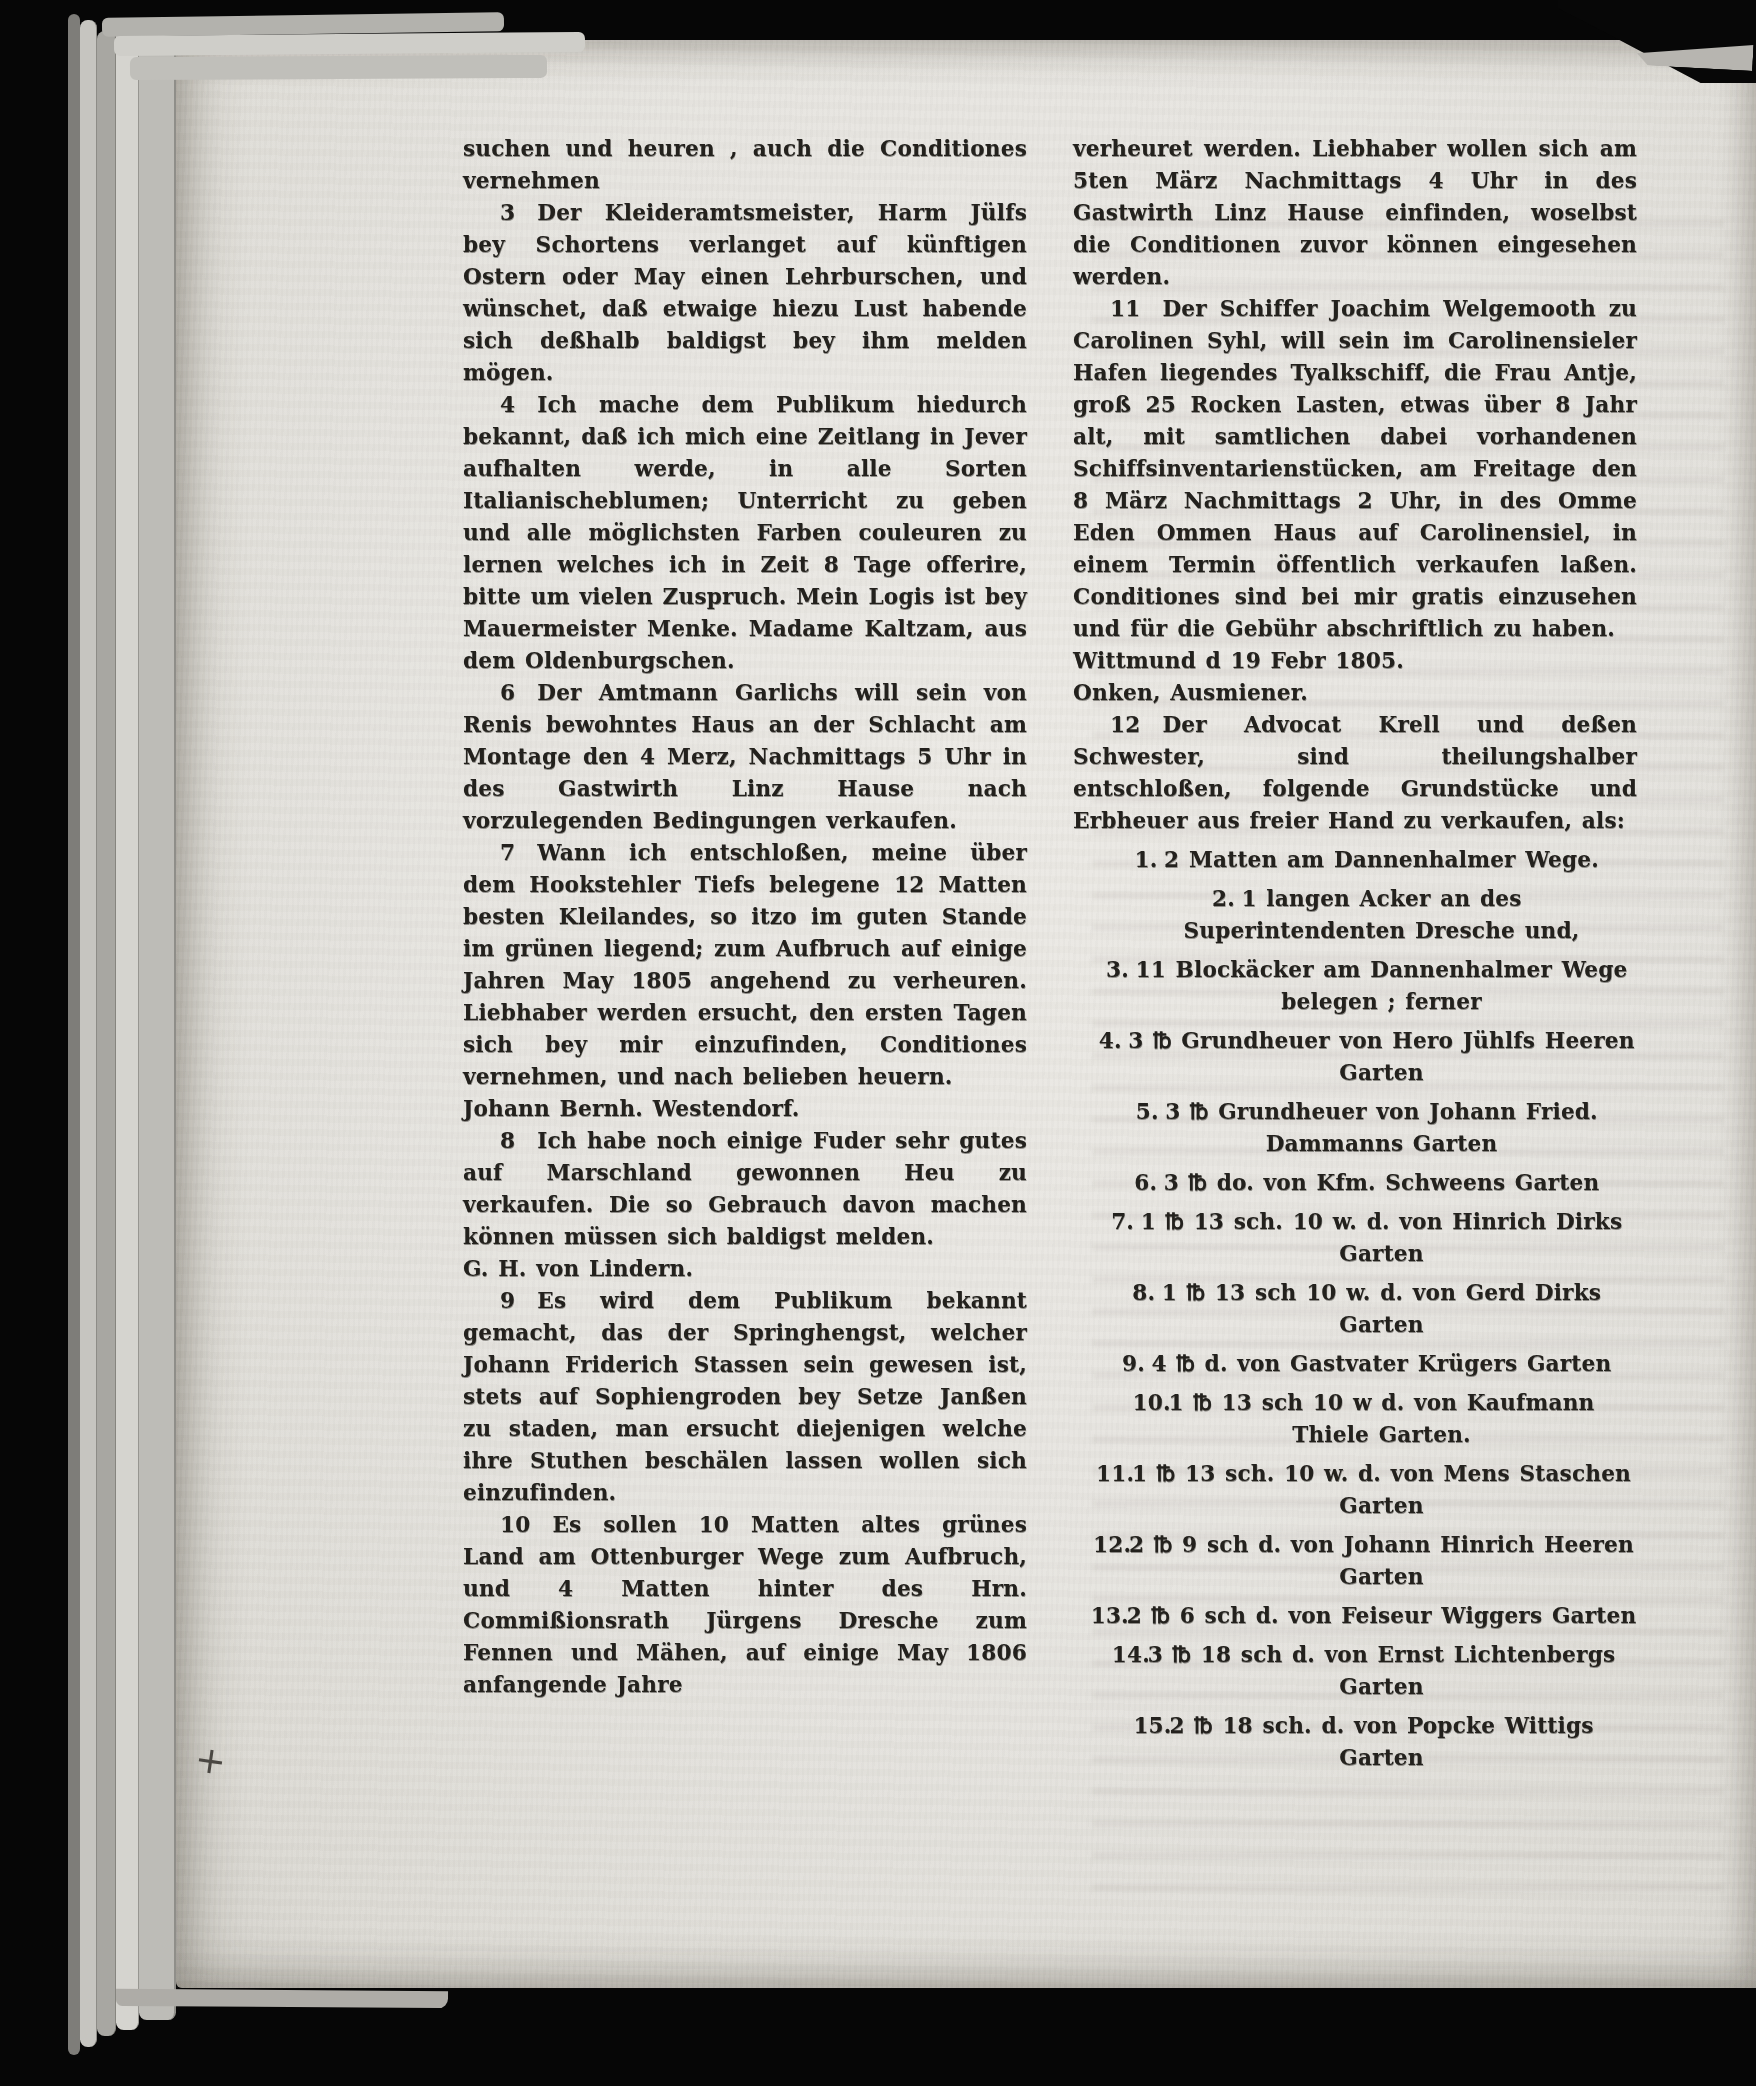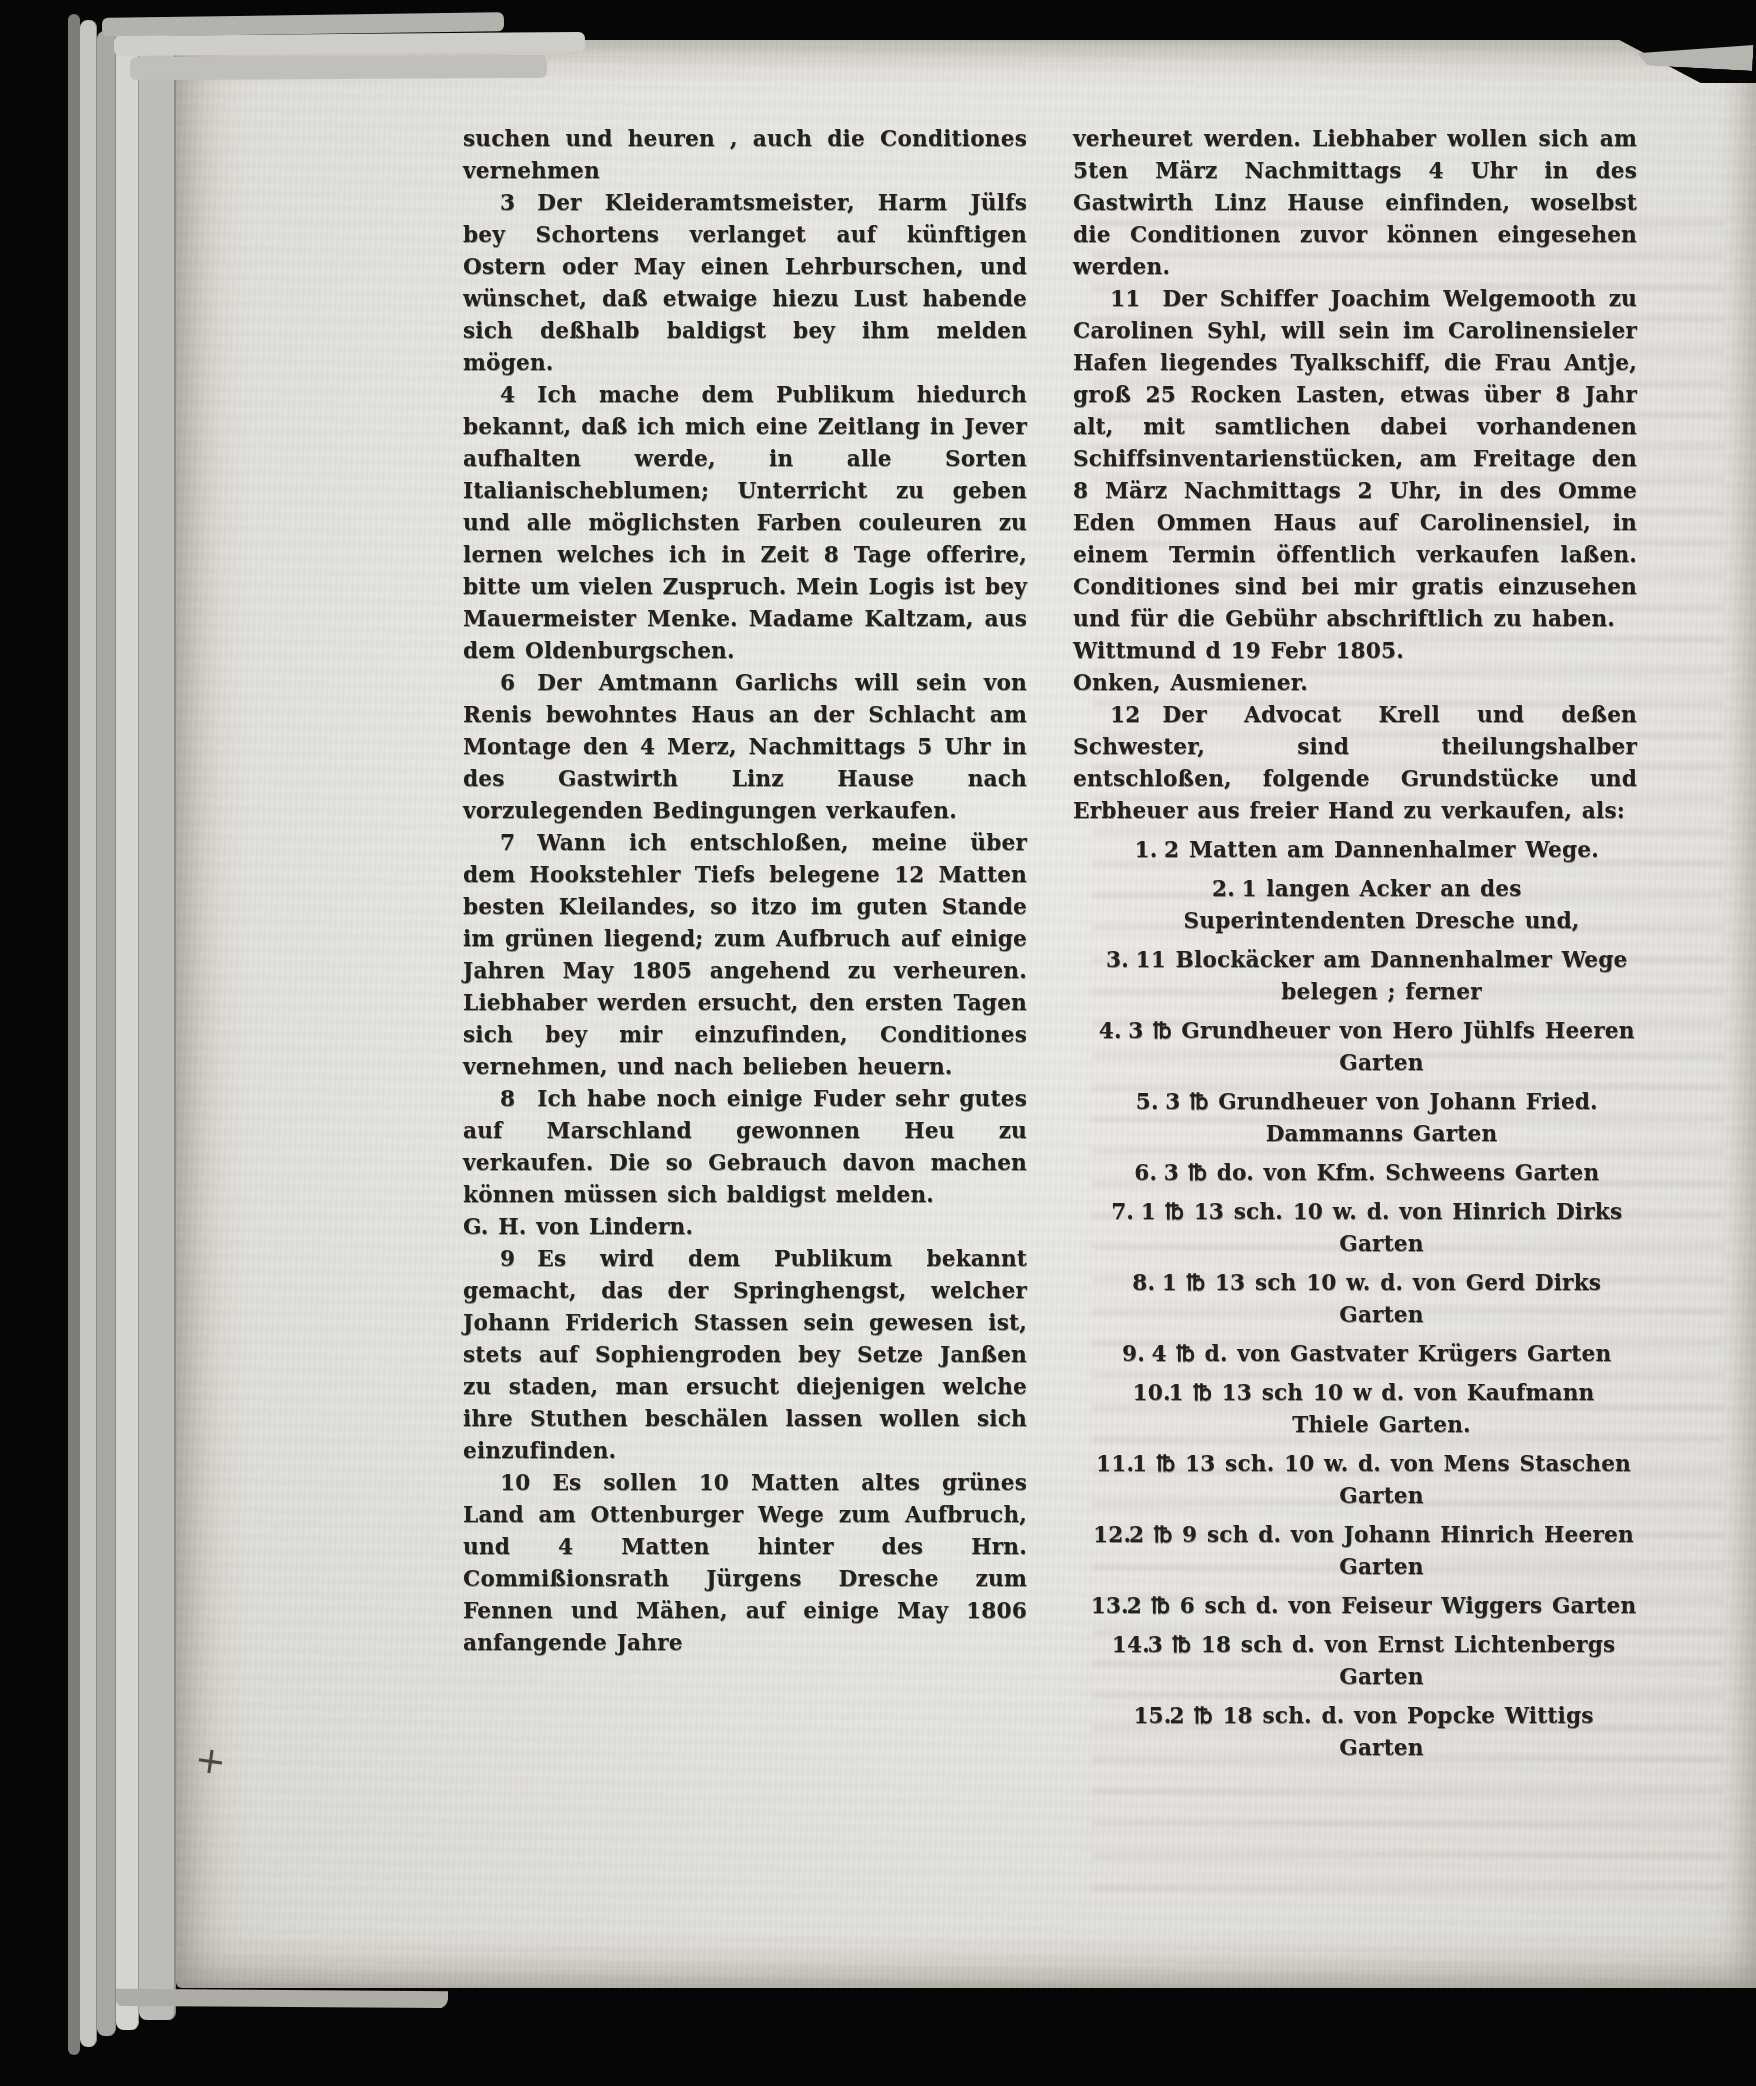--- a/index.html
+++ b/index.html
@@ -48,21 +48,21 @@
     filter: blur(1.9px);
   }
 
   
   .tr-dark { position:absolute; top:0; right:0; width:198px; height:83px; background:#070707;
     clip-path: polygon(14% 0, 100% 0, 100% 100%, 72% 100%, 26% 42%, 0 10%, 0 0); }
   .tr-page { position:absolute; top:42px; right:3.1px; width:116px; height:26px; background:#b7b5b0;
     transform:rotate(3deg); clip-path: polygon(0 55%, 100% 0, 100% 100%, 10% 100%); }
 
   
-  .textarea { position:absolute; left:287px; top:83px; width:1174px; display:flex; gap:46px; }
+  .textarea { position:absolute; left:287px; top:93px; width:1174px; display:flex; gap:46px; }
   .col {
     width:564px; font-size:21.6px; line-height:32px; font-weight:700; color:#23211d;
     text-align:justify; word-spacing:1.9px; letter-spacing:0.2px;
     text-shadow:0.4px 0.5px 0.5px rgba(35,33,29,0.45);
   }
   p { margin:0; }
   .ad  { text-indent:37px; }
   .cont{ text-indent:0; }
   .sig { text-indent:0; }
   .list { margin-top:6.2px; }
@@ -88,20 +88,21 @@
     <div class="bleed"></div>
 
     <div class="textarea">
 
       <div class="col">
         <p class="cont">suchen und heuren , auch die Conditiones vernehmen</p>
         <p class="ad">3  Der Kleideramtsmeister, Harm Jülfs bey Schortens verlanget auf künftigen Ostern oder May einen Lehrburschen, und wünschet, daß etwaige hiezu Lust habende sich deßhalb baldigst bey ihm melden mögen.</p>
         <p class="ad">4  Ich mache dem Publikum hiedurch bekannt, daß ich mich eine Zeitlang in Jever aufhalten werde, in alle Sorten Italianischeblumen; Unterricht zu geben und alle möglichsten Farben couleuren zu lernen welches ich in Zeit 8 Tage offerire, bitte um vielen Zuspruch. Mein Logis ist bey Mauermeister Menke. Madame Kaltzam, aus dem Oldenburgschen.</p>
         <p class="ad">6  Der Amtmann Garlichs will sein von Renis bewohntes Haus an der Schlacht am Montage den 4 Merz, Nachmittags 5 Uhr in des Gastwirth Linz Hause nach vorzulegenden Bedingungen verkaufen.</p>
         <p class="ad">7  Wann ich entschloßen, meine über dem Hookstehler Tiefs belegene 12 Matten besten Kleilandes, so itzo im guten Stande im grünen liegend; zum Aufbruch auf einige Jahren May 1805 angehend zu verheuren. Liebhaber werden ersucht, den ersten Tagen sich bey mir einzufinden, Conditiones vernehmen, und nach belieben heuern.</p>
+        <p class="sig">Johann Bernh. Westendorf.</p>
         <p class="ad">8  Ich habe noch einige Fuder sehr gutes auf Marschland gewonnen Heu zu verkaufen. Die so Gebrauch davon machen können müssen sich baldigst melden.</p>
         <p class="sig">G. H. von Lindern.</p>
         <p class="ad">9  Es wird dem Publikum bekannt gemacht, das der Springhengst, welcher Johann Friderich Stassen sein gewesen ist, stets auf Sophiengroden bey Setze Janßen zu staden, man ersucht diejenigen welche ihre Stuthen beschälen lassen wollen sich einzufinden.</p>
         <p class="ad">10  Es sollen 10 Matten altes grünes Land am Ottenburger Wege zum Aufbruch, und 4 Matten hinter des Hrn. Commißionsrath Jürgens Dresche zum Fennen und Mähen, auf einige May 1806 anfangende Jahre</p>
       </div>
 
       <div class="col">
         <p class="cont">verheuret werden. Liebhaber wollen sich am 5ten März Nachmittags 4 Uhr in des Gastwirth Linz Hause einfinden, woselbst die Conditionen zuvor können eingesehen werden.</p>
         <p class="ad">11  Der Schiffer Joachim Welgemooth zu Carolinen Syhl, will sein im Carolinensieler Hafen liegendes Tyalkschiff, die Frau Antje, groß 25 Rocken Lasten, etwas über 8 Jahr alt, mit samtlichen dabei vorhandenen Schiffsinventarienstücken, am Freitage den 8 März Nachmittags 2 Uhr, in des Omme Eden Ommen Haus auf Carolinensiel, in einem Termin öffentlich verkaufen laßen. Conditiones sind bei mir gratis einzusehen und für die Gebühr abschriftlich zu haben.  Wittmund d 19 Febr 1805.</p>
         <p class="sig">Onken, Ausmiener.</p>

